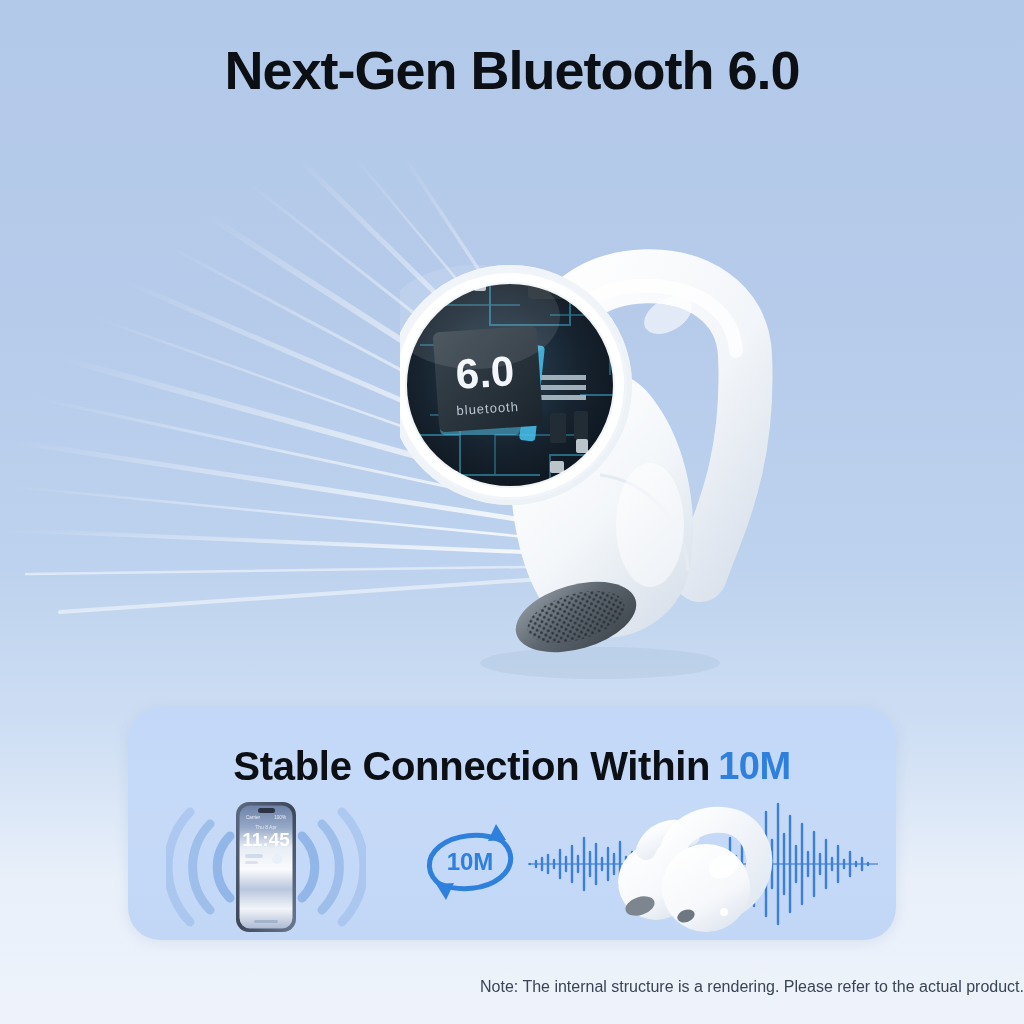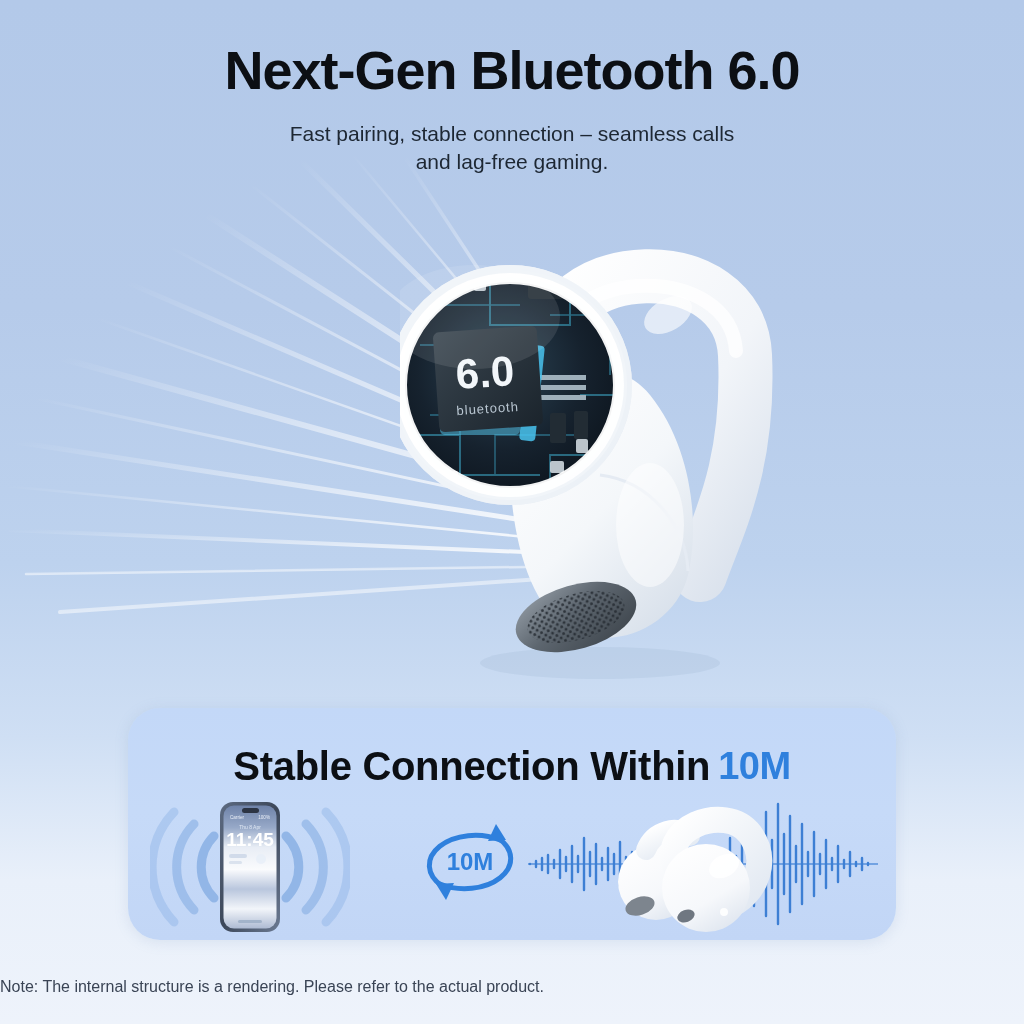--- a/index.html
+++ b/index.html
@@ -47,26 +47,26 @@
   .card-title .t1{
     font-size:40px;font-weight:bold;color:#0c0f14;letter-spacing:-.3px;vertical-align:middle;
   }
   .card-title .t2{
     font-size:38px;font-weight:bold;color:#2f80dd;letter-spacing:-.5px;vertical-align:middle;
     margin-left:8px;
   }
 
   .card-row{position:absolute;top:92px;left:0;width:768px;height:130px;}
 
-  .phone-block{position:absolute;left:22px;top:-8px;width:200px;height:150px;}
+  .phone-block{position:absolute;left:38px;top:-8px;width:200px;height:150px;}
   .loop-block{position:absolute;left:282px;top:14px;width:120px;height:96px;}
   .buds-block{position:absolute;left:400px;top:-6px;width:350px;height:140px;}
 
   .note{
-    position:absolute;top:978px;left:0;width:1024px;text-align:left;
+    position:absolute;top:978px;left:0;width:1024px;text-align:right;
     font-size:16px;color:#3a4455;
   }
   svg{display:block;}
 </style>
 </head>
 <body>
 
 <div id="page">
 
   <div class="rays">
@@ -92,24 +92,20 @@
         <path d="M594 405 L 10 380" stroke-width="4"></path>
         <path d="M589 416 L 26 424" stroke-width="2.5"></path>
         <path d="M584 426 L 60 462" stroke-width="4"></path>
         <path d="M596 296 L 352 4" stroke-width="2.5"></path>
         <path d="M592 292 L 404 6" stroke-width="3.5"></path>
       </g>
     </svg>
   </div>
 
   <div class="hero-title">Next-Gen Bluetooth 6.0</div>
-  <div class="hero-sub">
-    <span>Fast pairing, stable connection – seamless calls</span>
-    <span class="l2">and lag-free gaming.</span>
-  </div>
 
   <div class="product">
     <svg width="380" height="460" viewBox="0 0 380 460">
       <defs>
         <linearGradient id="shellg" x1="0" y1="0" x2="1" y2="1">
           <stop offset="0%" stop-color="#ffffff"></stop>
           <stop offset="55%" stop-color="#f6f8fb"></stop>
           <stop offset="100%" stop-color="#dfe6ef"></stop>
         </linearGradient>
         <linearGradient id="hookg" x1="0" y1="0" x2="1" y2="1">

